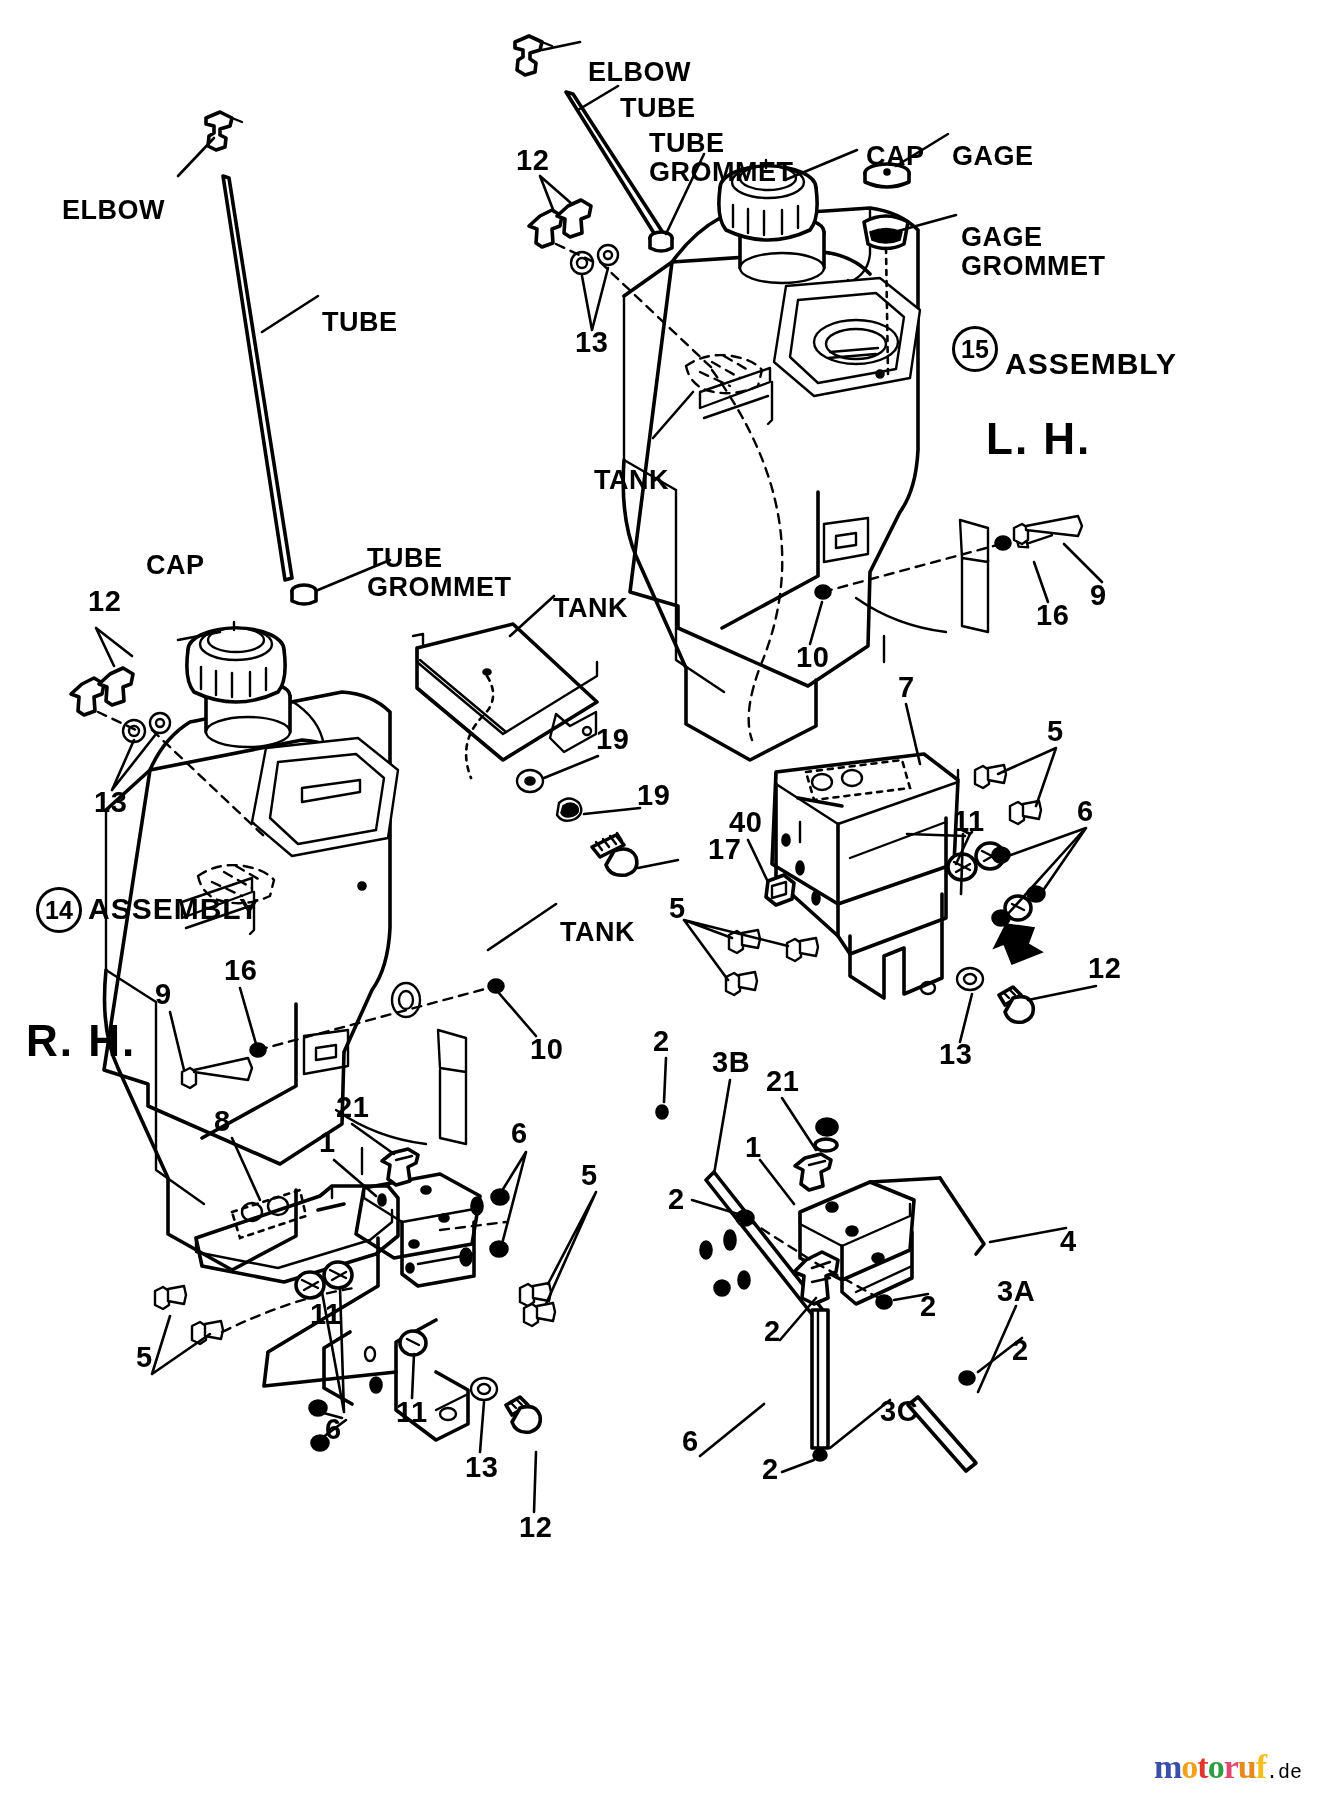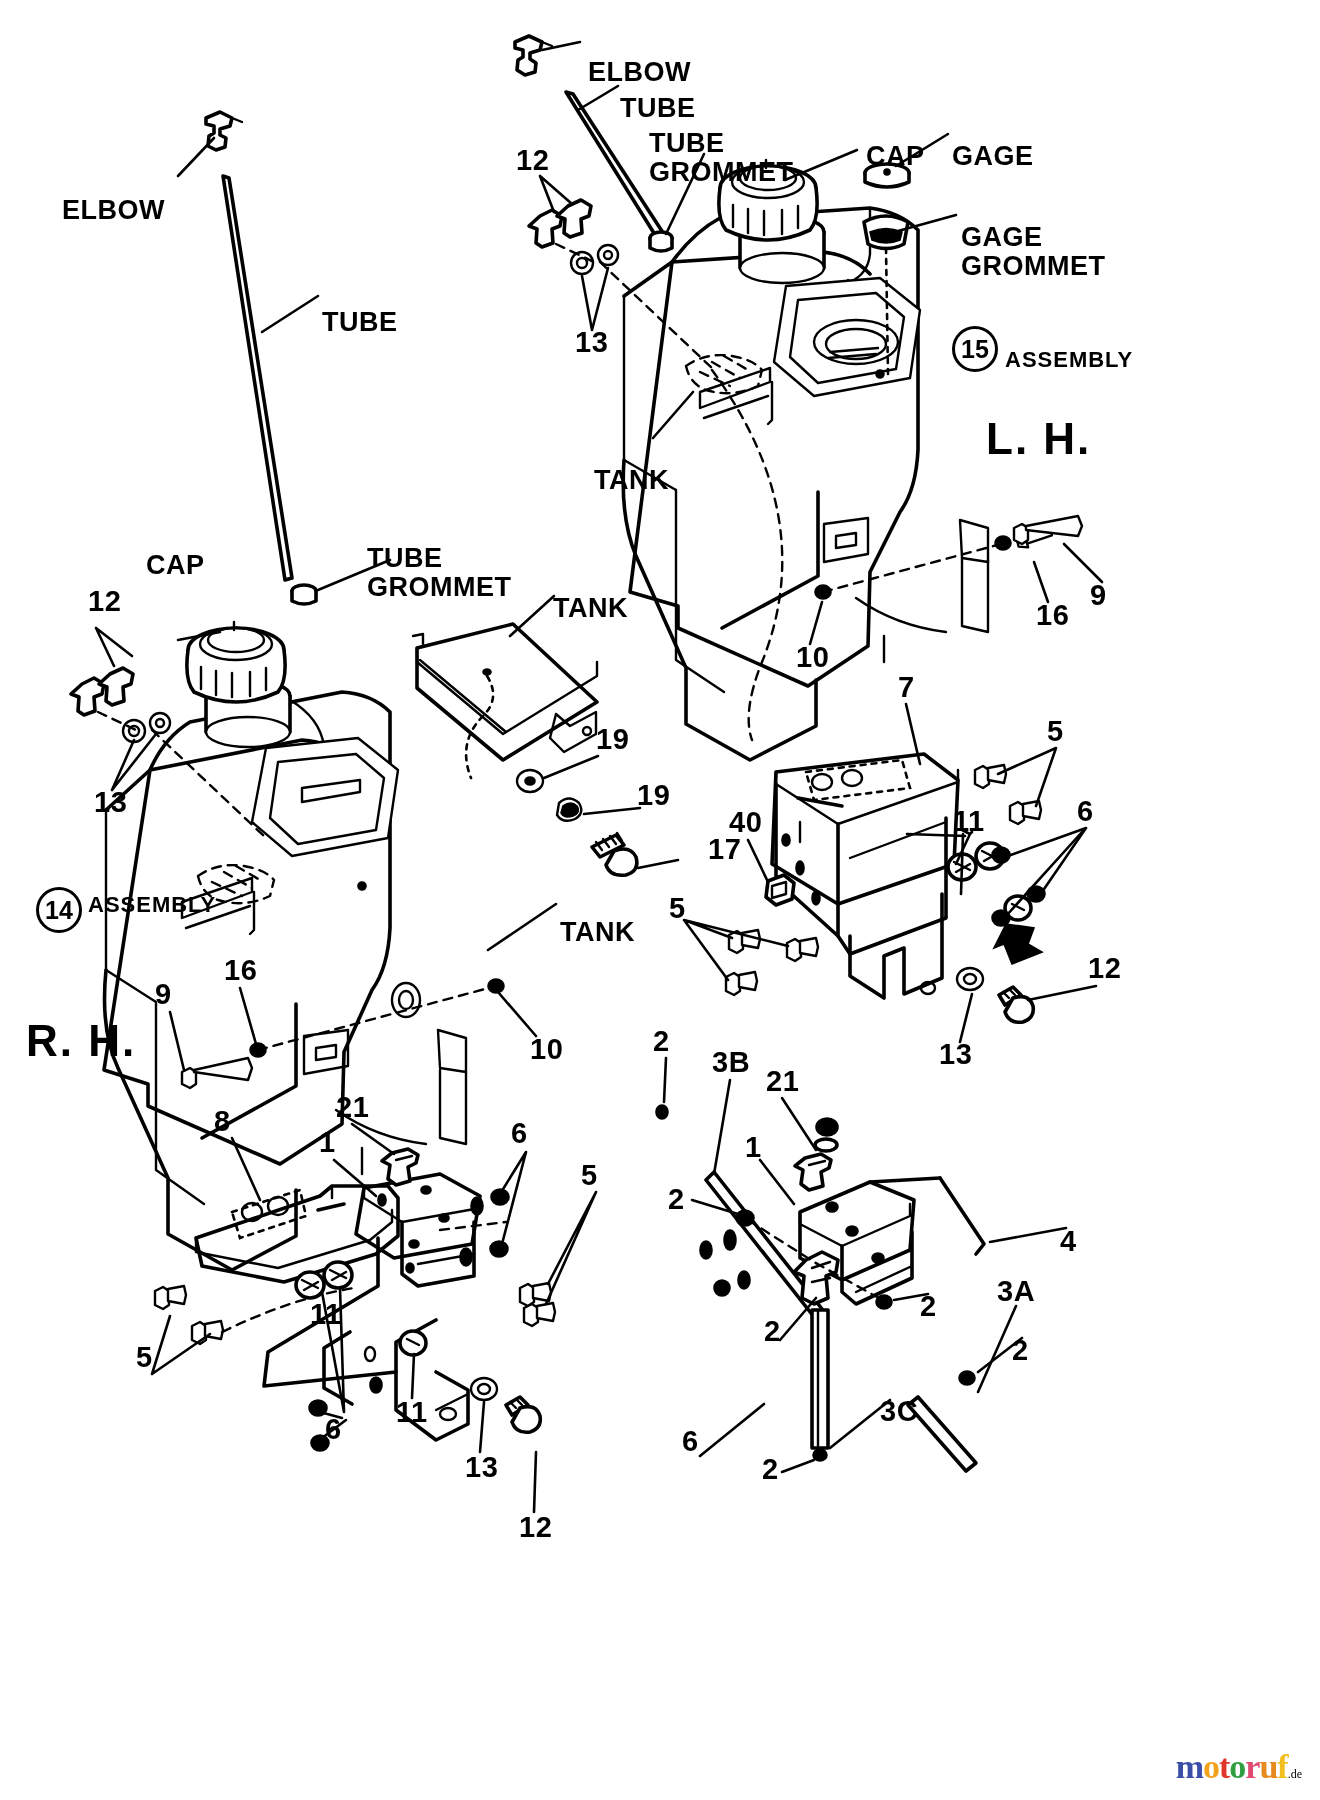--- a/index.html
+++ b/index.html
@@ -4,27 +4,27 @@
 <style>
   html,body{margin:0;padding:0;background:#fff;}
   body{font-family:"Liberation Sans",sans-serif;}
   #page{position:relative;width:1320px;height:1800px;background:#ffffff;overflow:hidden;}
   #art{position:absolute;left:0;top:0;width:1320px;height:1800px;}
   .lbl{position:absolute;font-family:"Liberation Sans",sans-serif;font-weight:bold;color:#000;
        white-space:pre;line-height:1.06;letter-spacing:.5px;}
   .word{font-size:27px;margin-top:32px;}
   .num{font-size:29px;}
   .big{font-size:44px;letter-spacing:2px;}
-  .asm{font-size:22px;letter-spacing:1px;}
+  .asm{font-size:30px;letter-spacing:1px;}
   .circ{position:absolute;border:3px solid #000;border-radius:50%;
         width:40px;height:40px;display:flex;align-items:center;justify-content:center;
         font-weight:bold;font-size:25px;font-family:"Liberation Sans",sans-serif;color:#000;}
   #wm{position:absolute;right:18px;bottom:14px;font-family:"Liberation Serif",serif;
       font-size:34px;font-weight:bold;letter-spacing:-1px;}
-  #wm .s{font-size:12px;font-weight:normal;letter-spacing:0;}
+  #wm .s{font-size:20px;font-weight:normal;letter-spacing:0;font-family:Liberation Mono, monospace;}
 </style>
 </head>
 <body>
 
 <div id="page">
 
   <svg id="art" viewBox="0 0 1320 1800" xmlns="http://www.w3.org/2000/svg">
     <defs>
       <style>
         .s{fill:none;stroke:#000;stroke-width:2.4;stroke-linejoin:round;stroke-linecap:round}

